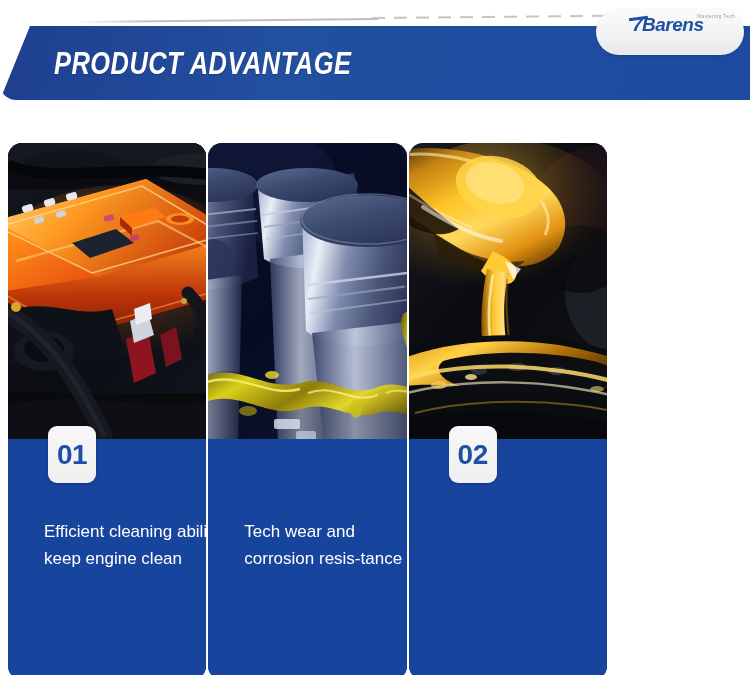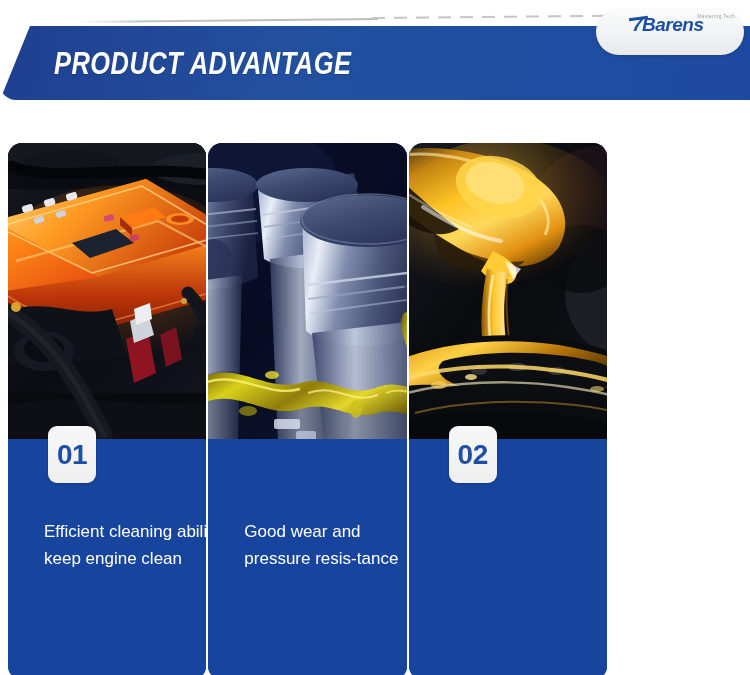--- a/index.html
+++ b/index.html
@@ -404,21 +404,21 @@
 
         <ellipse cx="64" cy="232" rx="7" ry="4" fill="#e8de2e" opacity="0.8"></ellipse>
         <ellipse cx="148" cy="266" rx="6" ry="9" fill="#cfc21a" opacity="0.75"></ellipse>
         <ellipse cx="40" cy="268" rx="9" ry="5" fill="#b9ab12" opacity="0.6"></ellipse>
 
         <rect x="66" y="276" width="26" height="10" rx="2" fill="#dde3f0" opacity="0.8"></rect>
         <rect x="88" y="288" width="20" height="10" rx="2" fill="#c7cfe2" opacity="0.7"></rect>
       </svg>
     </div>
     <div class="card-body"></div>
-    <div class="card-text">Good wear and pressure resis-tance</div>
+    <div class="card-text">Tech wear and corrosion resis-tance</div>
   </div>
 
   <div class="card">
     <div class="card-photo">
       <svg width="240" height="308" viewBox="0 0 240 308">
         <defs>
           <linearGradient id="c3bg" x1="0" y1="0" x2="1" y2="1">
             <stop offset="0%" stop-color="#191b22"></stop>
             <stop offset="40%" stop-color="#0a0b0f"></stop>
             <stop offset="100%" stop-color="#121318"></stop>

